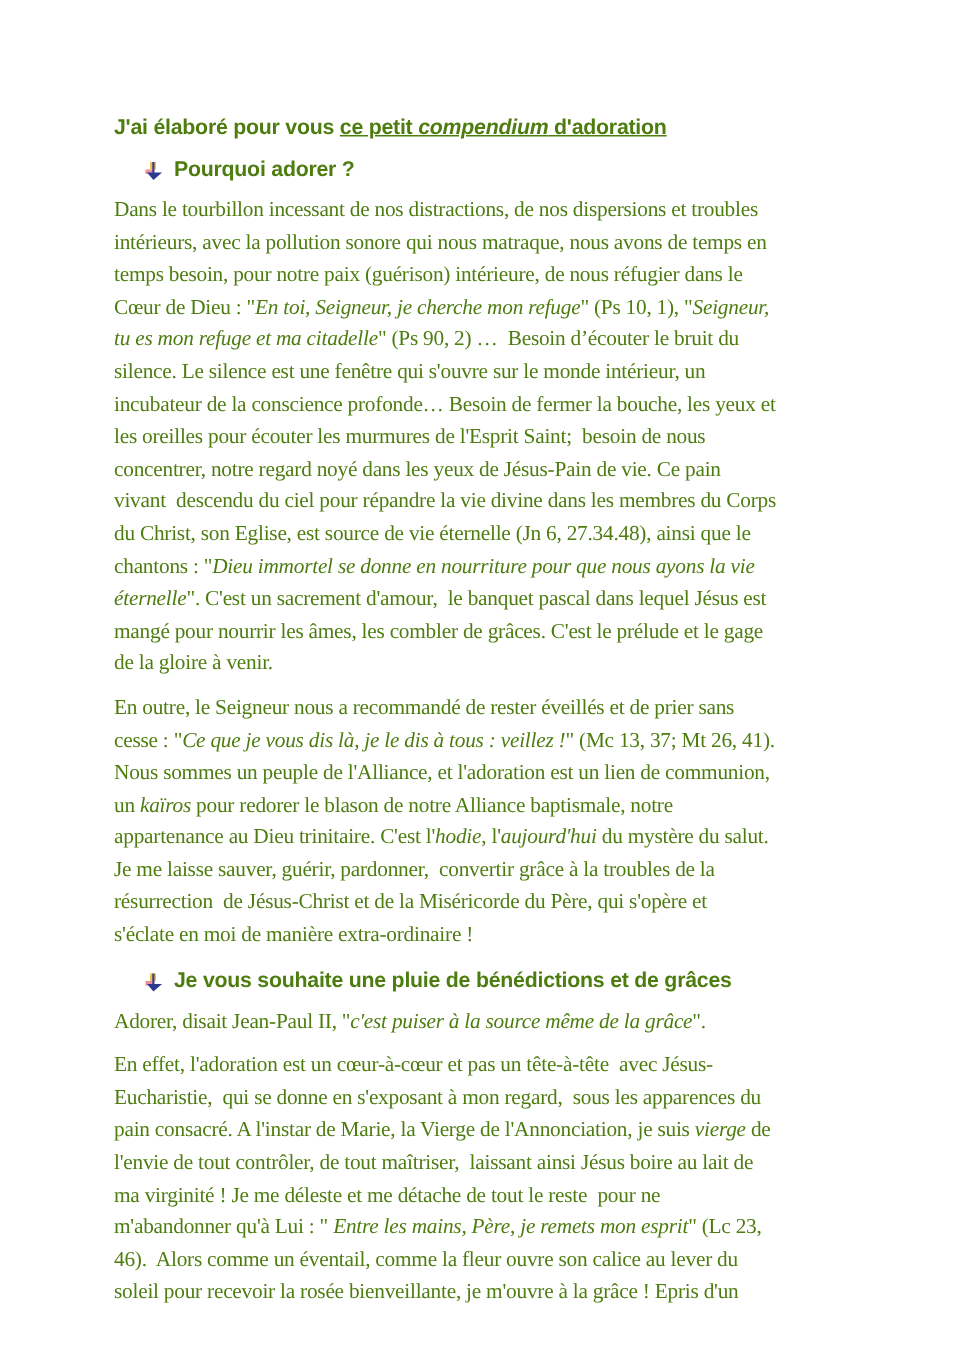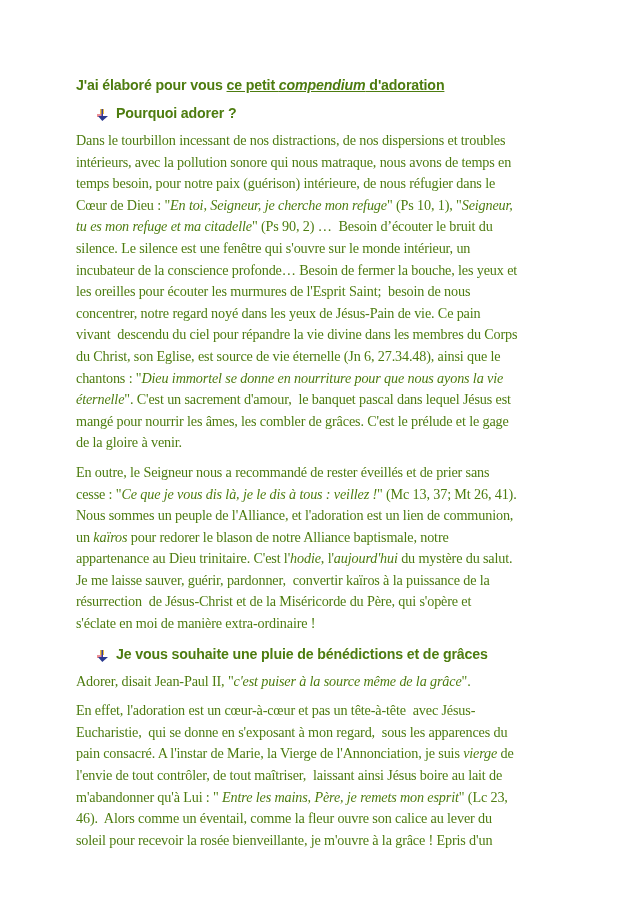--- a/index.html
+++ b/index.html
@@ -52,36 +52,37 @@
         <span class="line"><i>éternelle</i><span>". C'est un sacrement d'amour,  le banquet pascal dans lequel Jésus est</span></span>
         <span class="line"><span>mangé pour nourrir les âmes, les combler de grâces. C'est le prélude et le gage</span></span>
         <span class="line"><span>de la gloire à venir.</span></span>
       </div>
       <div class="para">
         <span class="line"><span>En outre, le Seigneur nous a recommandé de rester éveillés et de prier sans</span></span>
         <span class="line"><span>cesse : "</span><i>Ce que je vous dis là, je le dis à tous : veillez !</i><span>" (Mc 13, 37; Mt 26, 41).</span></span>
         <span class="line"><span>Nous sommes un peuple de l'Alliance, et l'adoration est un lien de communion,</span></span>
         <span class="line"><span>un </span><i>kaïros</i><span> pour redorer le blason de notre Alliance baptismale, notre</span></span>
         <span class="line"><span>appartenance au Dieu trinitaire. C'est l'</span><i>hodie</i><span>, l'</span><i>aujourd'hui</i><span> du mystère du salut.</span></span>
-        <span class="line"><span>Je me laisse sauver, guérir, pardonner,  convertir kaïros à la puissance de la</span></span>
+        <span class="line"><span>Je me laisse sauver, guérir, pardonner,  convertir grâce à la troubles de la</span></span>
         <span class="line"><span>résurrection  de Jésus-Christ et de la Miséricorde du Père, qui s'opère et</span></span>
         <span class="line"><span>s'éclate en moi de manière extra-ordinaire !</span></span>
       </div>
       <div class="heading"><span class="bullet"><svg viewBox="0 0 14 14" width="14" height="14">
             <rect x="1" y="6" width="5" height="3" fill="#e8737a" opacity="0.8"></rect>
             <rect x="4" y="1" width="4" height="5" fill="#f0c040"></rect>
             <rect x="5.5" y="1" width="1.5" height="9" fill="#3a3f9a"></rect>
             <polygon points="2,8 12,8 6.3,13" fill="#2b3a8f"></polygon>
           </svg></span><span class="htext">Je vous souhaite une pluie de bénédictions et de grâces</span></div>
       <div class="para">
         <span class="line"><span>Adorer, disait Jean-Paul II, "</span><i>c'est puiser à la source même de la grâce</i><span>".</span></span>
       </div>
       <div class="para">
         <span class="line"><span>En effet, l'adoration est un cœur-à-cœur et pas un tête-à-tête  avec Jésus-</span></span>
         <span class="line"><span>Eucharistie,  qui se donne en s'exposant à mon regard,  sous les apparences du</span></span>
         <span class="line"><span>pain consacré. A l'instar de Marie, la Vierge de l'Annonciation, je suis </span><i>vierge</i><span> de</span></span>
         <span class="line"><span>l'envie de tout contrôler, de tout maîtriser,  laissant ainsi Jésus boire au lait de</span></span>
+        <span class="line"><span>ma virginité ! Je me déleste et me détache de tout le reste  pour ne</span></span>
         <span class="line"><span>m'abandonner qu'à Lui : " </span><i>Entre les mains, Père, je remets mon esprit</i><span>" (Lc 23,</span></span>
         <span class="line"><span>46).  Alors comme un éventail, comme la fleur ouvre son calice au lever du</span></span>
         <span class="line"><span>soleil pour recevoir la rosée bienveillante, je m'ouvre à la grâce ! Epris d'un</span></span>
       </div>
     </div>
 </div>
 
 </body></html>

